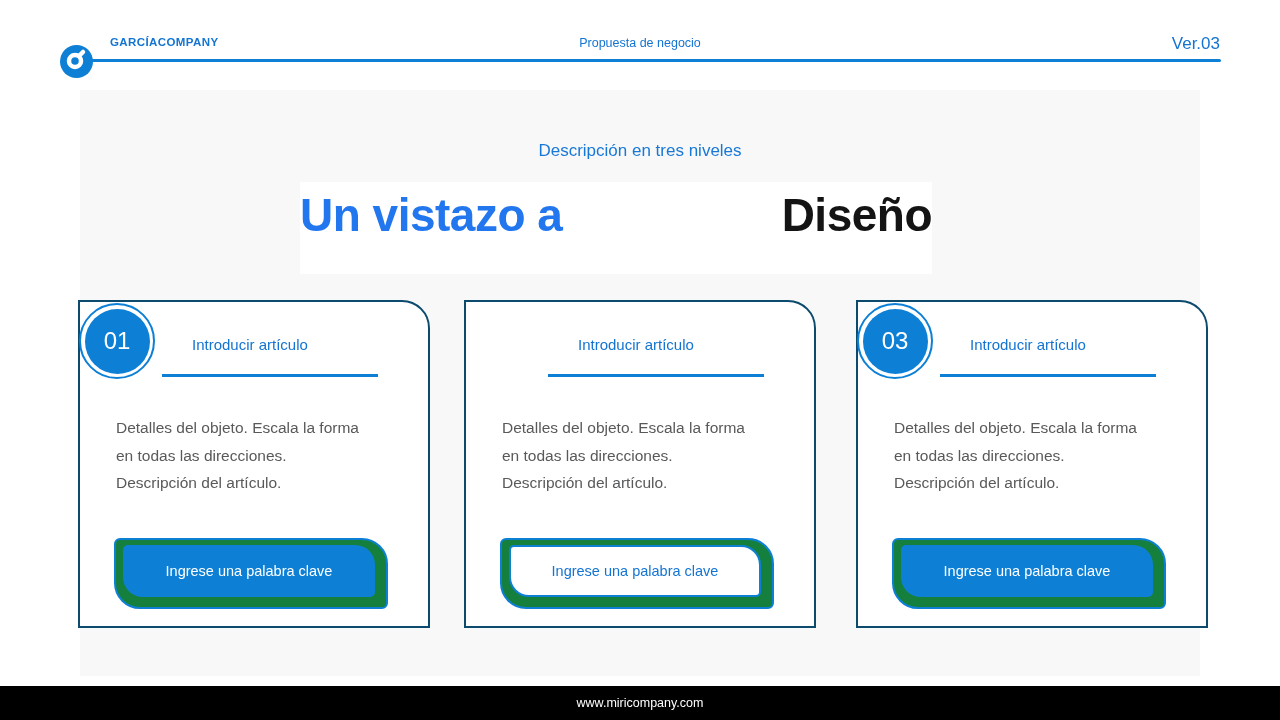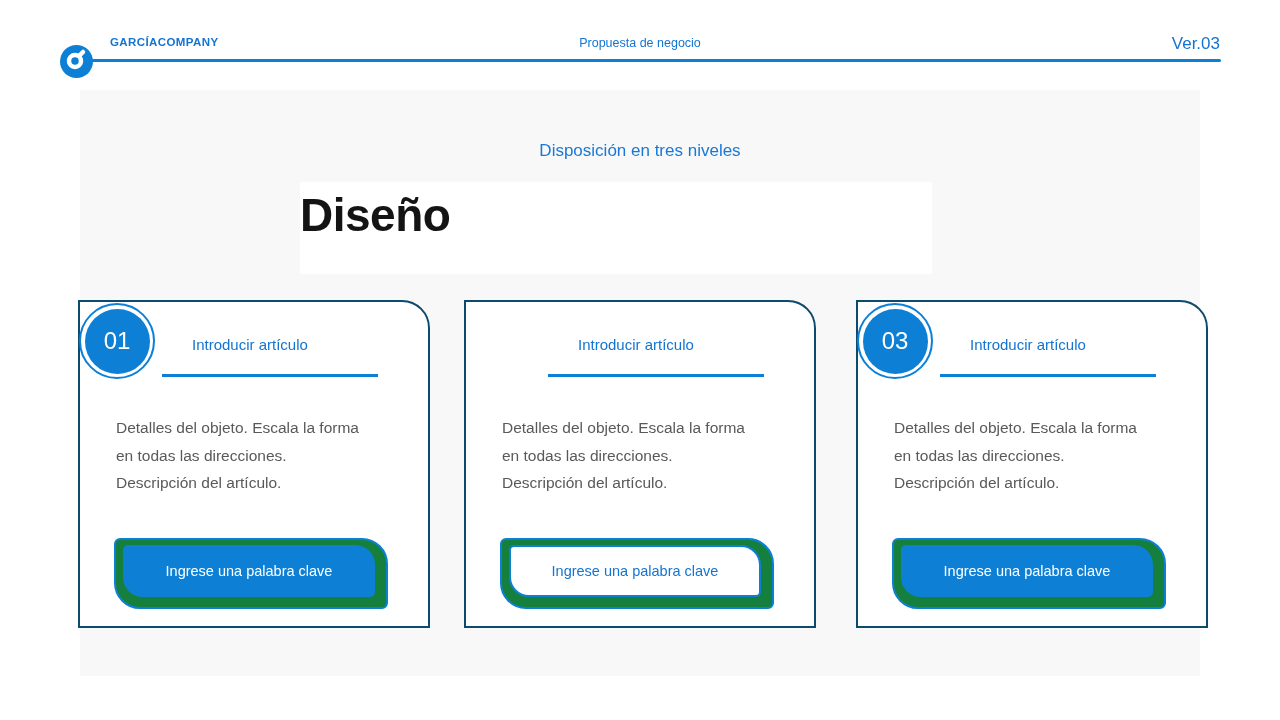--- a/index.html
+++ b/index.html
@@ -136,22 +136,23 @@
       </svg>
     </span>
   </div>
   <div class="company">GARCÍACOMPANY</div>
   <div class="header-center">Propuesta de negocio</div>
   <div class="version">Ver.03</div>
 
   <div class="panel"></div>
   <div class="title-box"></div>
 
-  <div class="subtitle">Disposición en tres niveles</div>
+  <div class="subtitle">Descripción en tres niveles</div>
   <div class="title-row">
+    <span class="title-blue">Un vistazo a</span>
     <span class="title-dark">Diseño</span>
   </div>
 
   <div class="card card-1">
     <div class="badge">
       <div class="badge-inner">01</div>
     </div>
     <div class="card-header-label">Introducir artículo</div>
     <div class="card-underline"></div>
     <div class="card-body">
@@ -186,14 +187,17 @@
     <div class="card-body">
       <div>Detalles del objeto. Escala la forma</div>
       <div>en todas las direcciones.</div>
       <div>Descripción del artículo.</div>
     </div>
     <div class="btn-group">
       <div class="btn-inner">Ingrese una palabra clave</div>
     </div>
   </div>
 
+  <div class="footer">
+    <span>www.miricompany.com</span>
+  </div>
 
 </div>
 
 </body></html>

